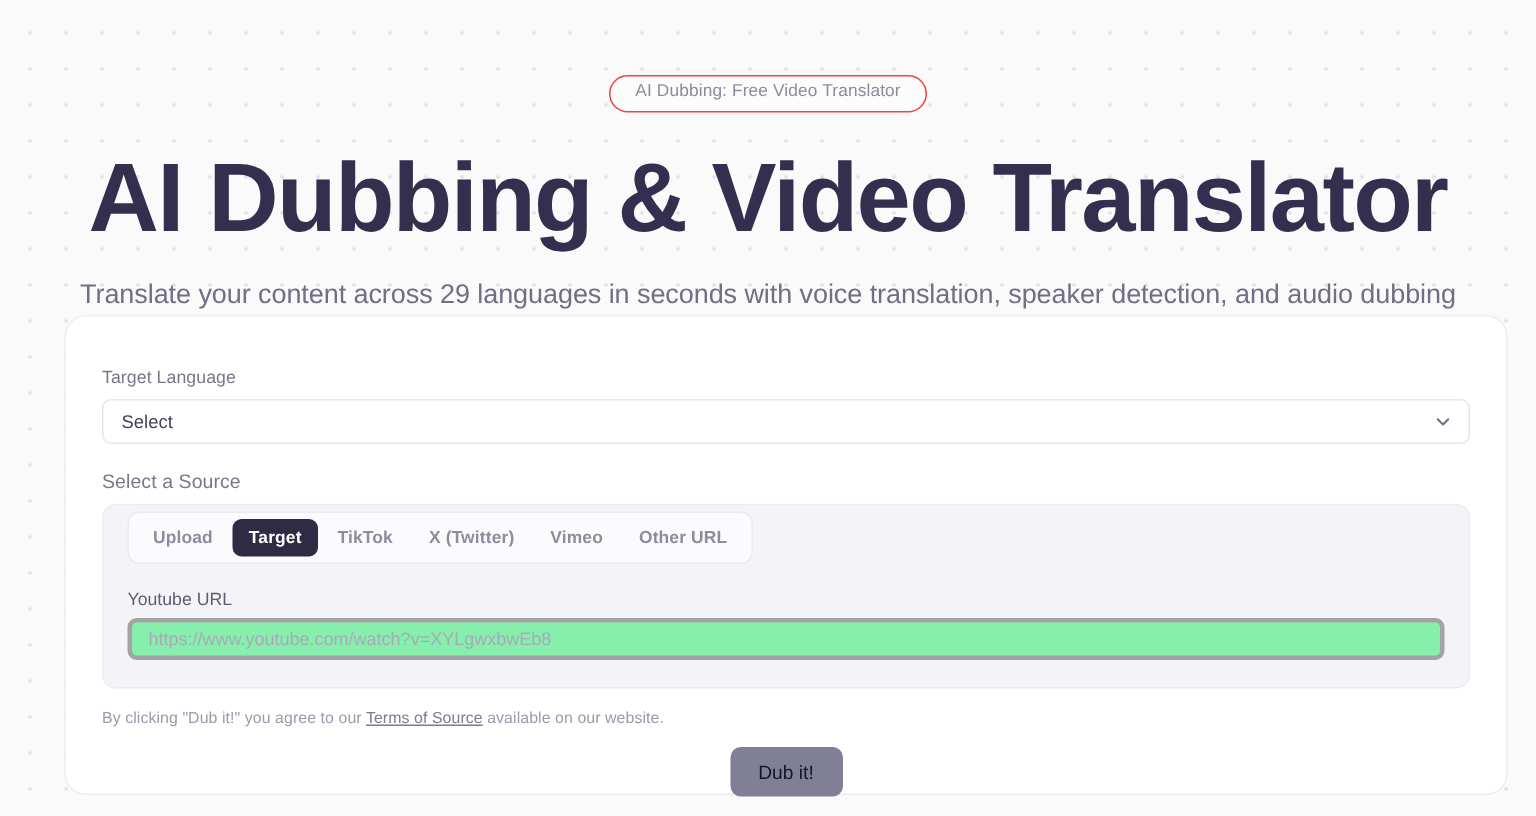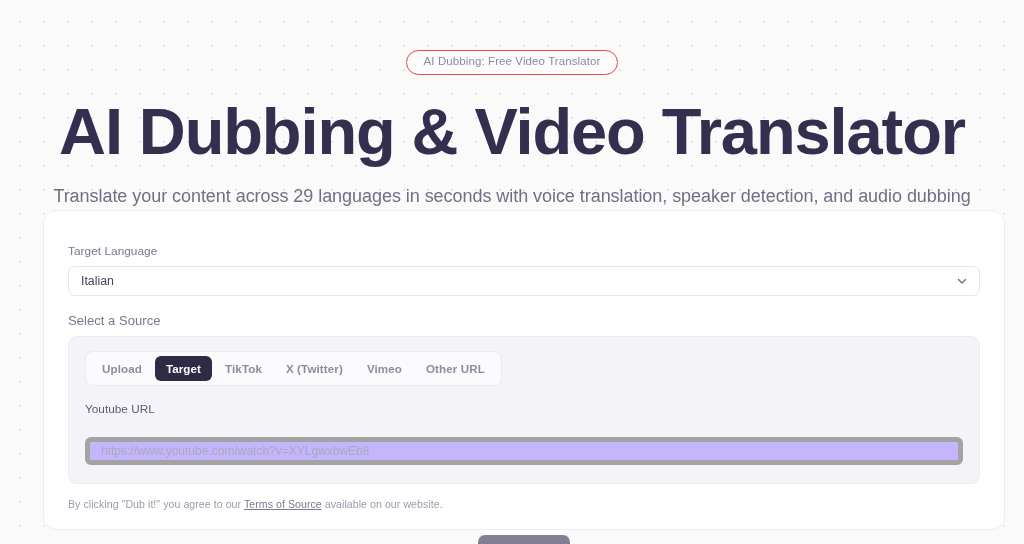--- a/index.html
+++ b/index.html
@@ -113,21 +113,21 @@
     font-size: 13px;
     color: #77778c;
     margin: 17px 0 8px;
     letter-spacing: 0.05px;
   }
 
   .source-panel {
     background: #f4f4f8;
     border: 1px solid #ebebf1;
     border-radius: 9px;
-    padding: 14px 16px 18px;
+    padding: 4px 16px 18px;
   }
 
   .tabbar {
     display: inline-flex;
     align-items: center;
     gap: 2px;
     background: #fbfbfd;
     border: 1px solid #eaeaf0;
     border-radius: 8px;
     padding: 4px 5px;
@@ -144,29 +144,29 @@
   }
 
   .tab.active {
     background: #2e2b45;
     color: #ffffff;
   }
 
   .url-label {
     font-size: 11.8px;
     color: #5c5c74;
-    margin: 16px 0 21px;
+    margin: 16px 0 6px;
   }
 
   .url-input {
     width: 100%;
     height: 28px;
-    border: 5px solid #a3a3a3;
+    border: 3px solid #a3a3a3;
     border-radius: 6px;
-    background: #c4b5fd;
+    background: #86efac;
     padding: 0 11px;
     font-size: 12px;
     font-family: "Liberation Sans", sans-serif;
     color: #43415c;
     outline: none;
   }
 
   .url-input::placeholder { color: #a9a9ba; }
 
   
@@ -183,49 +183,48 @@
   }
 
   .cta-wrap {
     margin-top: 13px;
     text-align: center;
   }
 
   .cta {
     display: inline-block;
     background: #817f96;
-    color: #fef9c3;
+    color: #0f172a;
     border: none;
     border-radius: 7px;
     font-size: 12.8px;
-    font-family: Liberation Mono, monospace;
+    font-family: Liberation Sans, sans-serif;
     padding: 9px 19px;
     cursor: pointer;
-    margin-top: 12px;
   }
 </style>
 </head>
 <body>
 
 <div class="hero">
   <span class="badge">AI Dubbing: Free Video Translator</span>
   <h1 class="hero-title">AI Dubbing &amp; Video Translator</h1>
   <p class="hero-sub">Translate your content across 29 languages in seconds with voice translation, speaker detection, and audio dubbing</p>
 </div>
 
 <div class="card">
   <div class="card-inner">
 
     <div class="lang-row">
 
 
       <div class="lang-col">
         <div class="field-label">Target Language</div>
         <div class="select">
-          <span>Italian</span>
+          <span>Select</span>
           <span class="chev">
             <svg width="12" height="12" viewBox="0 0 12 12" fill="none">
               <path d="M2.5 4.5L6 8L9.5 4.5" stroke="#6b6b85" stroke-width="1.3" stroke-linecap="round" stroke-linejoin="round"></path>
             </svg>
           </span>
         </div>
       </div>
 
     </div>
 

